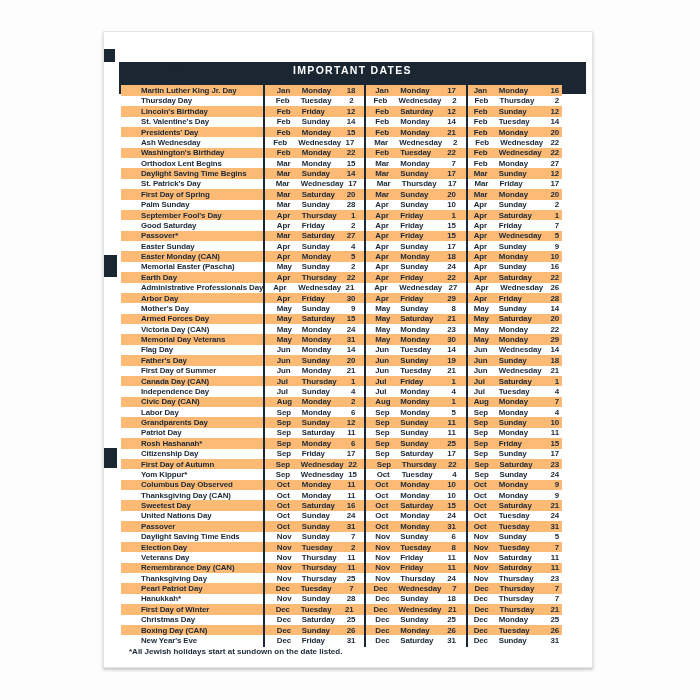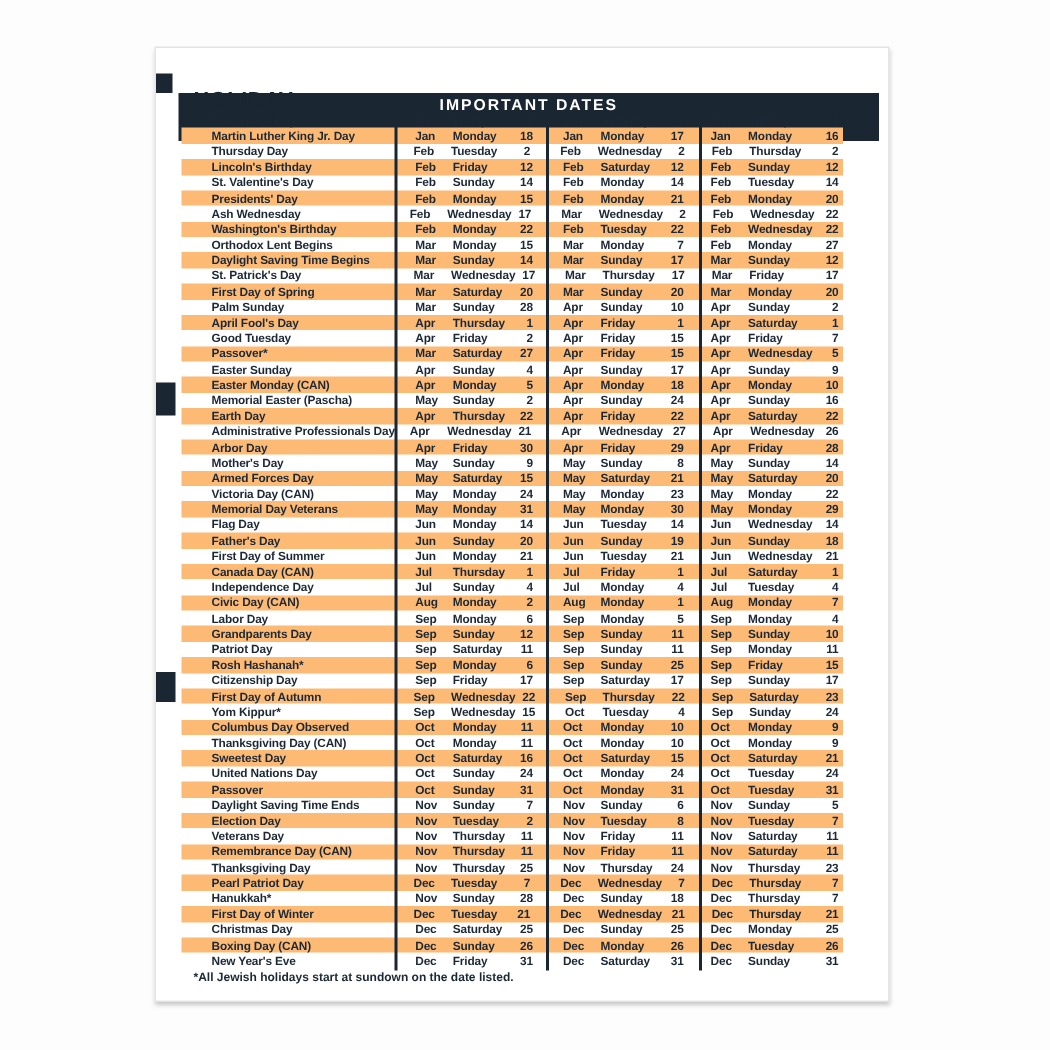--- a/index.html
+++ b/index.html
@@ -290,39 +290,39 @@
             <span class="w">Sunday</span>
             <span class="d">10</span>
           </div>
           <div class="g g3">
             <span class="m">Apr</span>
             <span class="w">Sunday</span>
             <span class="d">2</span>
           </div>
         </div>
         <div class="row shade">
-          <span class="name">April Fool's Day</span>
+          <span class="name">September Fool's Day</span>
           <div class="g g1">
             <span class="m">Apr</span>
             <span class="w">Thursday</span>
             <span class="d">1</span>
           </div>
           <div class="g g2">
             <span class="m">Apr</span>
             <span class="w">Friday</span>
             <span class="d">1</span>
           </div>
           <div class="g g3">
             <span class="m">Apr</span>
             <span class="w">Saturday</span>
             <span class="d">1</span>
           </div>
         </div>
         <div class="row">
-          <span class="name">Good Tuesday</span>
+          <span class="name">Good Saturday</span>
           <div class="g g1">
             <span class="m">Apr</span>
             <span class="w">Friday</span>
             <span class="d">2</span>
           </div>
           <div class="g g2">
             <span class="m">Apr</span>
             <span class="w">Friday</span>
             <span class="d">15</span>
           </div>

